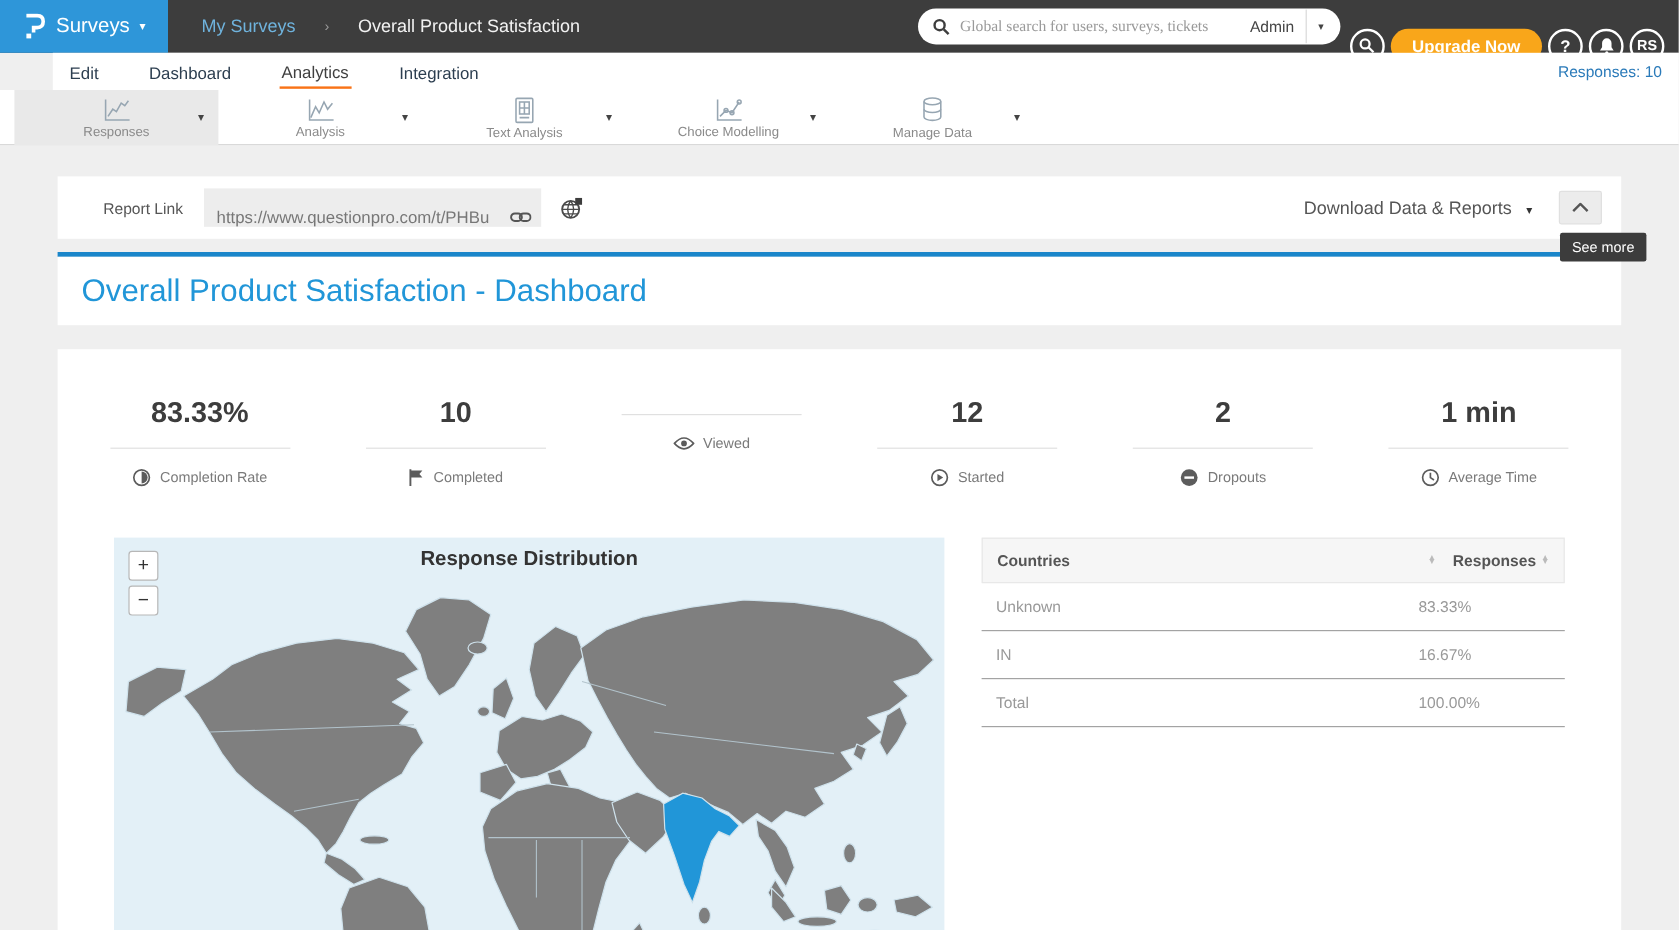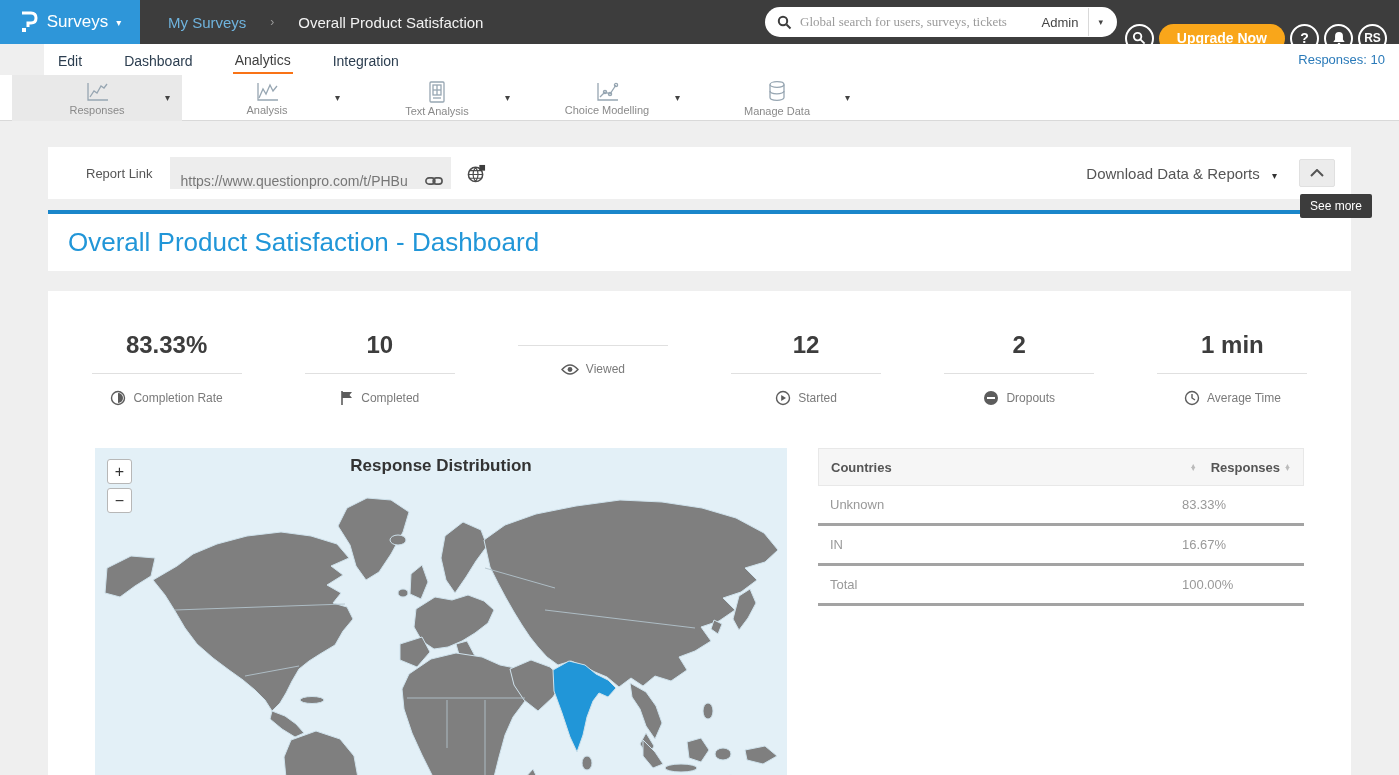--- a/index.html
+++ b/index.html
@@ -86,21 +86,21 @@
     font-weight:bold; color:#333; }
   .zoom-ctrl { position:absolute; top:11px; left:12px; display:flex; flex-direction:column; gap:4px; z-index:3; }
   .zoom-btn { width:25px; height:25px; background:#fff; border:1px solid #b7b7b7; border-radius:3px;
     font-size:16px; color:#333; cursor:pointer; line-height:1; font-family:"Liberation Sans",sans-serif; }
   .map-svg { position:absolute; top:0; left:0; }
 
   .table-wrap { flex:1; margin-left:31px; margin-right:0; max-width:487px; font-size:13px; }
   .tbl-header { background:#f6f6f6; border:1px solid #e8e8e8; height:38px; display:flex;
     align-items:center; padding:0 12px; color:#555; font-weight:bold; }
   .tbl-row { height:40px; display:flex; align-items:center; padding:0 12px; color:#999;
-    border-bottom:3px solid #a3a3a3; }
+    border-bottom:1px solid #a3a3a3; }
   .col-country { flex:1; }
   .col-resp { width:110px; text-align:left; }
   .sort-ic { display:inline-flex; flex-direction:column; line-height:0.5; font-size:7px; color:#bbb;
     margin:0 14px 0 4px; cursor:pointer; }
 </style>
 </head>
 <body>
 
 <header class="topbar">
   <div class="logo-box">

